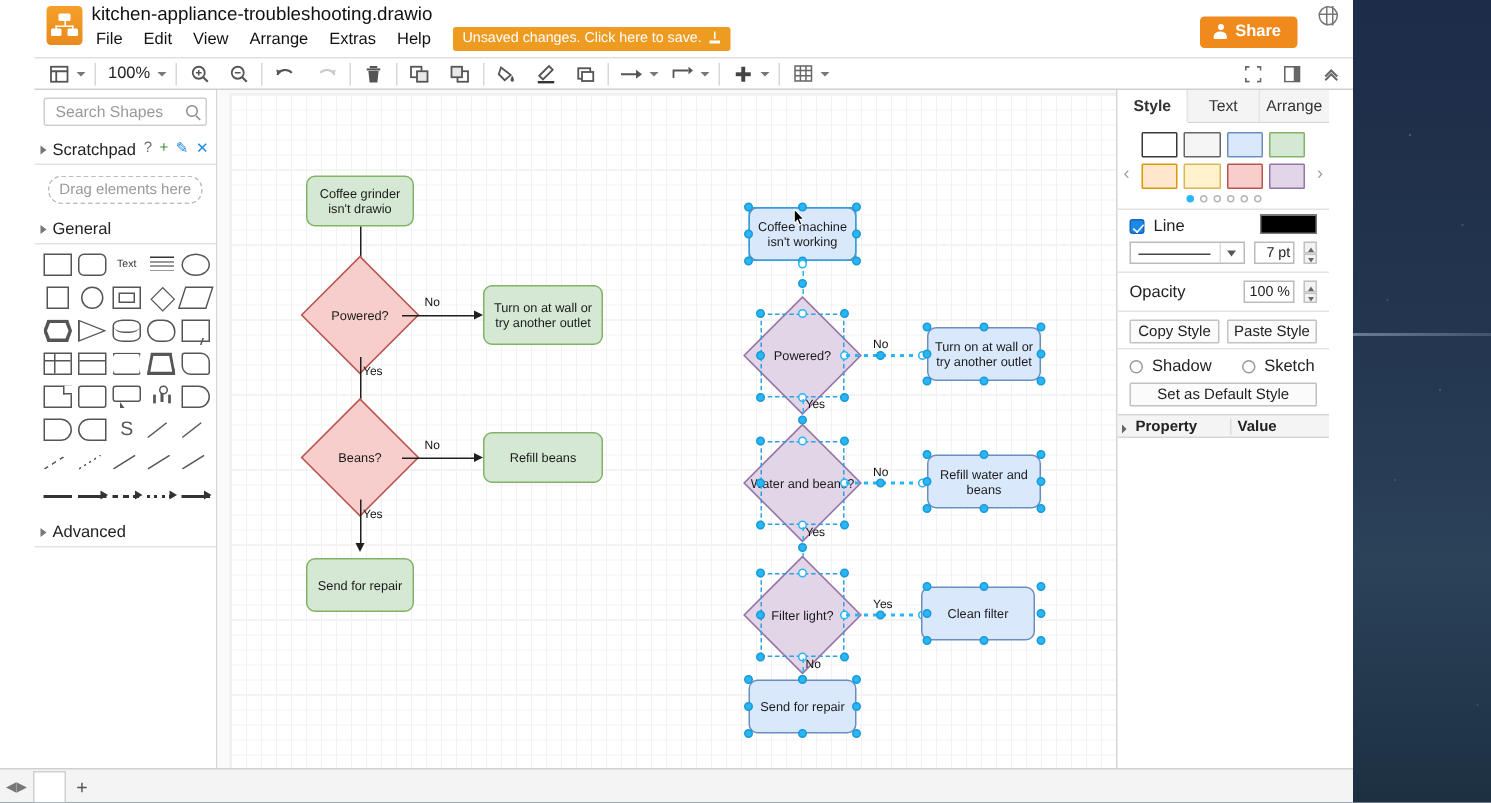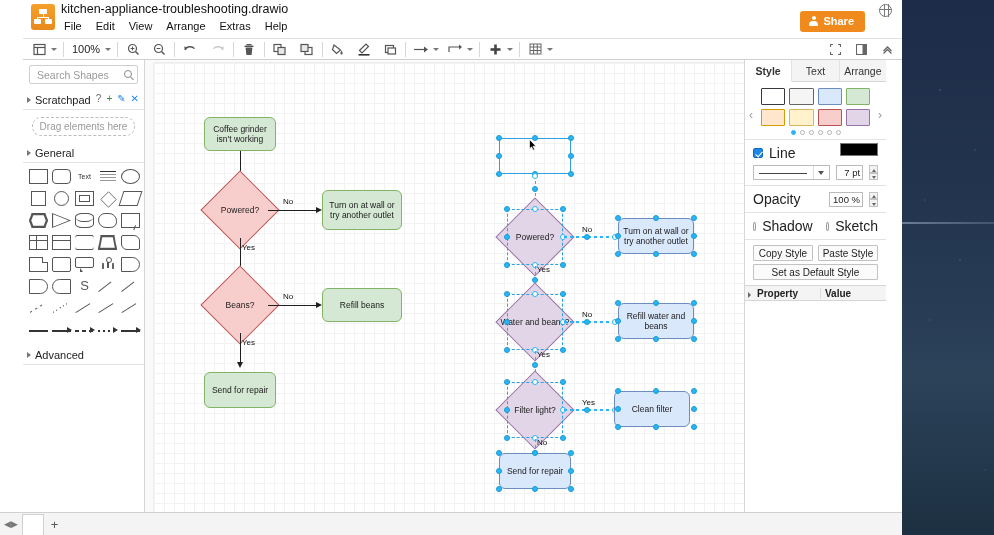--- a/index.html
+++ b/index.html
@@ -423,21 +423,21 @@
     width:25px; height:17px; border-radius:1px; cursor:pointer;
   }
   .dots { display:flex; gap:4px; justify-content:center; margin-top:3px; }
   .dots .d { width:5px;height:5px;border-radius:50%; background:#fff; border:1px solid #b5b5b5; cursor:pointer;}
   .dots .d.on { background:#29b6f6; border-color:#29b6f6; }
 
   .fp-row {
     border-top:1px solid #e3e3e3; padding:5px 8px;
     display:flex; align-items:center; gap:6px; position:relative;
   }
-  .fp-label { font-size:14px; color:#222; }
+  .fp-label { font-size:11px; color:#222; }
   .cb { width:10px;height:10px;border:1px solid #8a8a8a; border-radius:2px; background:#fff; cursor:pointer; position:relative;}
   .cb.checked { background:#1e88e5; border-color:#1565c0; }
   .cb.checked::after {
     content:""; position:absolute; left:2.5px; top:0.5px; width:3px; height:6px;
     border:solid #fff; border-width:0 1.6px 1.6px 0; transform:rotate(42deg);
   }
   .radio { width:9px;height:9px;border:1px solid #9a9a9a;border-radius:50%;background:#fff;cursor:pointer;}
   #line-color-swatch {
     position:absolute; right:8px; top:3px; width:38px; height:13px;
     background:#000; border:1px solid #777; cursor:pointer;
@@ -522,20 +522,24 @@
     </div>
     <div id="doc-title">kitchen-appliance-troubleshooting.drawio</div>
 
     <div id="menubar">
       <div class="menu-item">File</div>
       <div class="menu-item">Edit</div>
       <div class="menu-item">View</div>
       <div class="menu-item">Arrange</div>
       <div class="menu-item">Extras</div>
       <div class="menu-item">Help</div>
+      <div id="unsaved-badge">
+        <span>Unsaved changes. Click here to save.</span>
+        <span class="dl"></span>
+      </div>
     </div>
 
     <div id="share-button">
       <span class="person"></span>
       <span>Share</span>
     </div>
     <div id="globe-icon"></div>
   </div>
 
   <div id="toolbar">
@@ -861,21 +865,21 @@
       <div class="section-head">
         <span class="tw"></span>
         <span>Advanced</span>
       </div>
     </div>
 
     <div id="canvas-wrap">
       <div id="canvas">
 
         <div class="node box green" style="left:50px; top:54px; width:72px; height:34px;">
-          <span>Coffee grinder isn't working</span>
+          <span>Coffee grinder isn't drawio</span>
         </div>
         <div class="conn v" style="left:86px; top:88px; height:25px;"></div>
         <div class="arrow-d" style="left:82.5px; top:110px;"></div>
 
         <div class="diamond-wrap" style="left:58px; top:119px; width:56px; height:56px;">
           <span class="dia red"></span>
           <span class="dlabel">Powered?</span>
         </div>
         <div class="conn h" style="left:114px; top:147px; width:52px;"></div>
         <div class="arrow-r" style="left:162px; top:143.5px;"></div>
@@ -902,20 +906,23 @@
         </div>
 
         <div class="conn v" style="left:86px; top:270px; height:32px;"></div>
         <div class="arrow-d" style="left:82.5px; top:299px;"></div>
         <div class="edge-label" style="left:88px; top:275px;">Yes</div>
 
         <div class="node box green" style="left:50px; top:309px; width:72px; height:36px;">
           <span>Send for repair</span>
         </div>
 
+        <div class="node box blue" style="left:345px; top:75px; width:72px; height:36px;">
+          <span>Coffee machine isn't working</span>
+        </div>
         <div class="sel-solid" style="left:345px; top:75px; width:72px; height:36px;"></div>
         <div class="hdl" style="left:342px; top:72px;"></div>
         <div class="hdl" style="left:378px; top:72px;"></div>
         <div class="hdl" style="left:414px; top:72px;"></div>
         <div class="hdl" style="left:342px; top:90px;"></div>
         <div class="hdl" style="left:414px; top:90px;"></div>
         <div class="hdl" style="left:342px; top:108px;"></div>
         <div class="hdl" style="left:378px; top:108px;"></div>
         <div class="hdl" style="left:414px; top:108px;"></div>
         <div class="cursor-ptr" style="left:375px; top:76px;">
@@ -1114,32 +1121,32 @@
       <div class="fp-row">
         <span class="fp-label">Opacity</span>
         <span style="flex:1"></span>
         <span class="num-field" style="width:34px;">100 %</span>
         <span class="spinner">
             <i></i>
             <i></i>
           </span>
       </div>
 
+      <div class="fp-row" style="gap:5px; padding-bottom:3px;">
+        <span class="fp-btn">Copy Style</span>
+        <span class="fp-btn">Paste Style</span>
+      </div>
+
       <div class="fp-row">
         <span class="radio"></span>
         <span class="fp-label">Shadow</span>
         <span style="width:8px"></span>
         <span class="radio"></span>
         <span class="fp-label">Sketch</span>
       </div>
-
-      <div class="fp-row" style="gap:5px; padding-bottom:3px;">
-        <span class="fp-btn">Copy Style</span>
-        <span class="fp-btn">Paste Style</span>
-      </div>
       <div class="fp-row" style="border-top:0; padding-top:0;">
         <span class="fp-btn">Set as Default Style</span>
       </div>
 
       <div id="prop-head">
         <div class="c1">
           <span class="tw"></span>
           <span>Property</span>
         </div>
         <div class="c2">Value</div>

